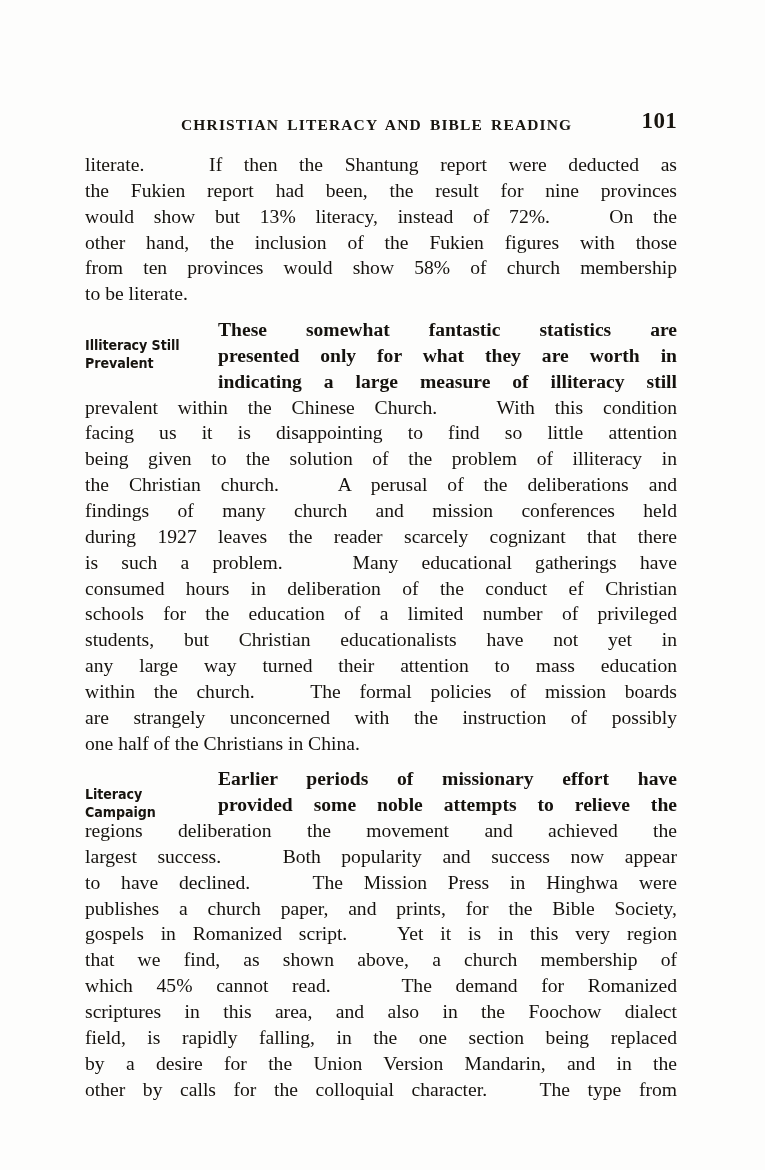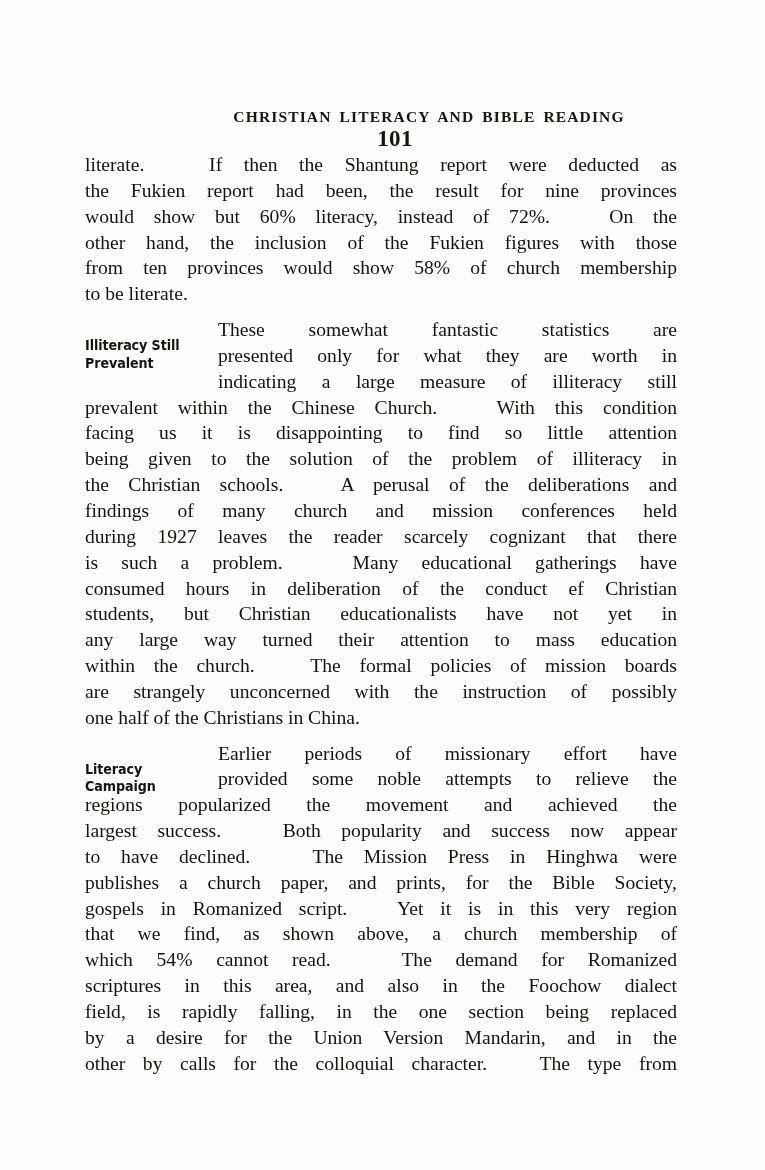--- a/index.html
+++ b/index.html
@@ -19,23 +19,22 @@
   }
 
   
   .runhead {
     position: absolute;
     left: 85px;
     top: 108px;
     width: 592px;
     height: 26px;
     display: flex;
-    align-items: center;
+    align-items: flex-end;
     justify-content: space-between;
-    flex-direction: column;
   }
   .runhead-title {
     font-size: 15.5px;
     letter-spacing: 1.15px;
     word-spacing: 3px;
     font-weight: 600;
     color: #18150f;
     white-space: nowrap;
     padding-left: 96px;
   }
@@ -71,20 +70,21 @@
     text-align: justify;
     text-align-last: justify;
     white-space: pre-wrap;
   }
   .ln.last {
     text-align-last: left;
   }
   
   .ln.indent {
     padding-left: 133px;
+    font-weight: bold;
   }
 
   
   .sidenote {
     position: absolute;
     left: 0;
     width: 130px;
     font-family: "DejaVu Sans", "Liberation Sans", sans-serif;
     font-weight: 700;
     font-size: 13.4px;
@@ -107,63 +107,64 @@
   <div class="runhead">
     <div class="runhead-title">CHRISTIAN LITERACY AND BIBLE READING</div>
     <div class="runhead-folio">101</div>
   </div>
 
   <div class="body">
 
     <p class="para" id="para-statistics">
         <span class="ln">literate.   If then the Shantung report were deducted as</span>
         <span class="ln">the Fukien report had been, the result for nine provinces</span>
-        <span class="ln">would show but 60% literacy, instead of 72%.   On the</span>
+        <span class="ln">would show but 13% literacy, instead of 72%.   On the</span>
         <span class="ln">other hand, the inclusion of the Fukien figures with those</span>
         <span class="ln">from ten provinces would show 58% of church membership</span>
         <span class="ln last">to be literate.</span>
       </p>
 
     <p class="para" id="para-illiteracy-prevalent">
       <span class="sidenote" id="note-illiteracy">
         <span>Illiteracy Still</span>
         <span>Prevalent</span>
       </span>
     <span class="ln indent">These somewhat fantastic statistics are</span>
         <span class="ln indent">presented only for what they are worth in</span>
         <span class="ln indent">indicating a large measure of illiteracy still</span>
         <span class="ln">prevalent within the Chinese Church.   With this condition</span>
         <span class="ln">facing us it is disappointing to find so little attention</span>
         <span class="ln">being given to the solution of the problem of illiteracy in</span>
-        <span class="ln">the Christian schools.   A perusal of the deliberations and</span>
+        <span class="ln">the Christian church.   A perusal of the deliberations and</span>
         <span class="ln">findings of many church and mission conferences held</span>
         <span class="ln">during 1927 leaves the reader scarcely cognizant that there</span>
         <span class="ln">is such a problem.   Many educational gatherings have</span>
         <span class="ln">consumed hours in deliberation of the conduct ef Christian</span>
+        <span class="ln">schools for the education of a limited number of privileged</span>
         <span class="ln">students, but Christian educationalists have not yet in</span>
         <span class="ln">any large way turned their attention to mass education</span>
         <span class="ln">within the church.   The formal policies of mission boards</span>
         <span class="ln">are strangely unconcerned with the instruction of possibly</span>
         <span class="ln last">one half of the Christians in China.</span>
       </p>
 
     <p class="para" id="para-literacy-campaign">
       <span class="sidenote" id="note-campaign">
         <span>Literacy</span>
         <span>Campaign</span>
       </span>
     <span class="ln indent">Earlier periods of missionary effort have</span>
         <span class="ln indent">provided some noble attempts to relieve the</span>
-        <span class="ln">regions popularized the movement and achieved the</span>
+        <span class="ln">regions deliberation the movement and achieved the</span>
         <span class="ln">largest success.   Both popularity and success now appear</span>
         <span class="ln">to have declined.   The Mission Press in Hinghwa were</span>
         <span class="ln">publishes a church paper, and prints, for the Bible Society,</span>
         <span class="ln">gospels in Romanized script.   Yet it is in this very region</span>
         <span class="ln">that we find, as shown above, a church membership of</span>
-        <span class="ln">which 54% cannot read.   The demand for Romanized</span>
+        <span class="ln">which 45% cannot read.   The demand for Romanized</span>
         <span class="ln">scriptures in this area, and also in the Foochow dialect</span>
         <span class="ln">field, is rapidly falling, in the one section being replaced</span>
         <span class="ln">by a desire for the Union Version Mandarin, and in the</span>
         <span class="ln">other by calls for the colloquial character.   The type from</span>
       </p>
 
   </div>
 </div>
 
 </body></html>

